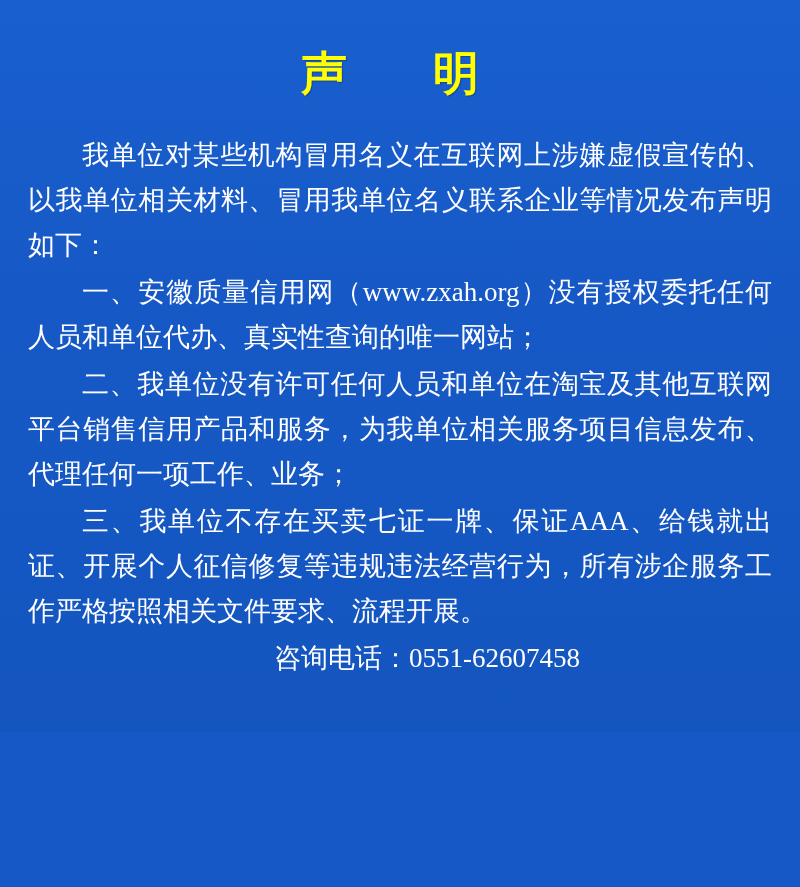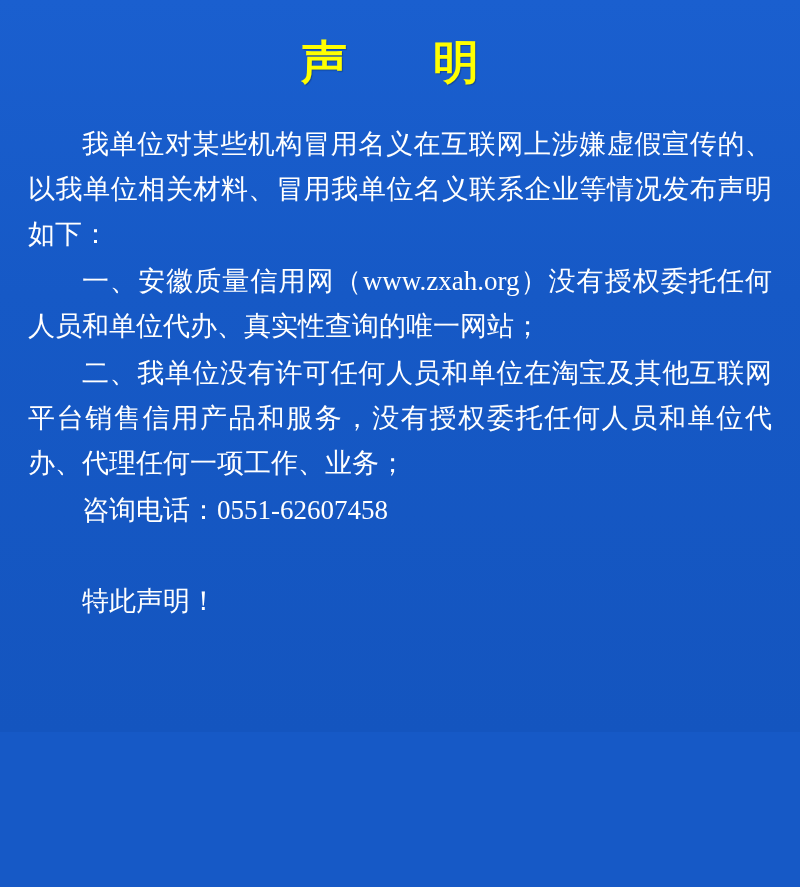--- a/index.html
+++ b/index.html
@@ -12,21 +12,21 @@
     background: #1659c6;
     font-family: "Liberation Serif", "DejaVu Serif", serif;
     overflow: hidden;
   }
   .page {
     position: relative;
     width: 800px;
     height: 732px;
     background: linear-gradient(180deg, #1a5fcf 0%, #1659c6 40%, #1455bf 100%);
     box-sizing: border-box;
-    padding: 4px 28px;
+    padding: 15px 28px;
   }
   .title {
     text-align: center;
     color: #ffff00;
     font-weight: bold;
     font-size: 46px;
     letter-spacing: 20px;
     padding-top: 28px;
     padding-bottom: 10px;
     text-shadow: 1px 1px 1px rgba(0,0,0,0.25);
@@ -41,40 +41,40 @@
   .para {
     text-indent: 2em;
     margin: 0 0 2px 0;
     text-align: justify;
     text-justify: inter-ideograph;
     word-break: break-all;
   }
   .para-contact {
     text-indent: 2em;
     margin: 0;
-    text-align: left;
+    text-align: center;
   }
   .spacer {
     height: 46px;
   }
   .para-final {
     text-indent: 2em;
     margin: 0;
     text-align: left;
   }
 </style>
 </head>
 <body>
 
 <div class="page">
 
   <div class="title">声　明</div>
 
   <div class="body-text">
     <p class="para">我单位对某些机构冒用名义在互联网上涉嫌虚假宣传的、以我单位相关材料、冒用我单位名义联系企业等情况发布声明如下：</p>
     <p class="para">一、安徽质量信用网（www.zxah.org）没有授权委托任何人员和单位代办、真实性查询的唯一网站；</p>
-    <p class="para">二、我单位没有许可任何人员和单位在淘宝及其他互联网平台销售信用产品和服务，没有授权委托任何人员和单位代办、代理任何一项工作、业务；</p>
+    <p class="para">二、我单位没有许可任何人员和单位在淘宝及其他互联网平台销售信用产品和服务，为我单位相关服务项目信息发布、代理任何一项工作、业务；</p>
+    <p class="para">三、我单位不存在买卖七证一牌、保证AAA、给钱就出证、开展个人征信修复等违规违法经营行为，所有涉企服务工作严格按照相关文件要求、流程开展。</p>
     <p class="para-contact">咨询电话：0551-62607458</p>
     <div class="spacer"></div>
-    <p class="para-final">特此声明！</p>
   </div>
 
 </div>
 
 </body></html>

